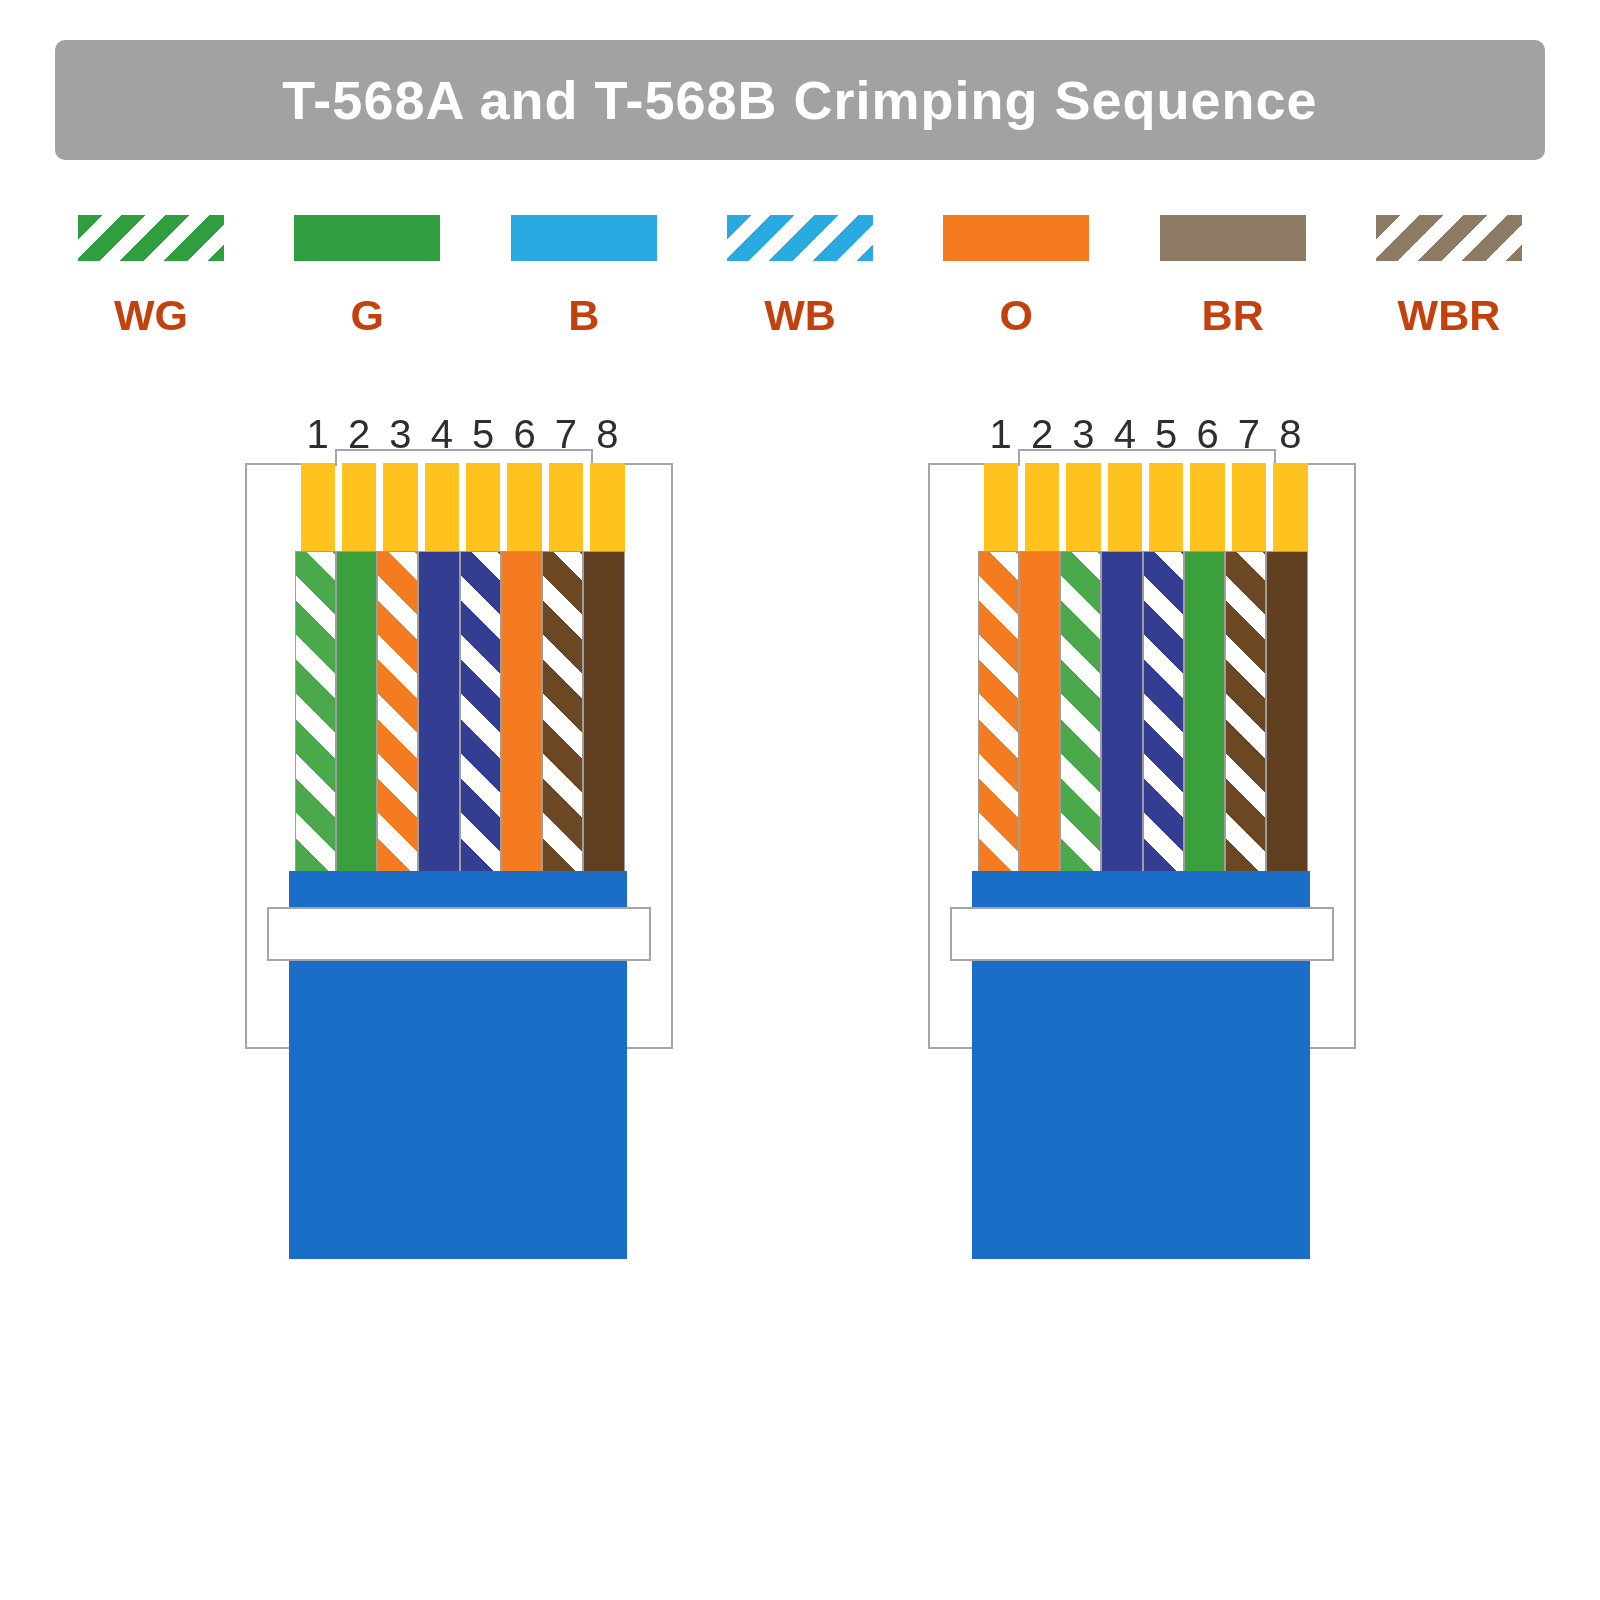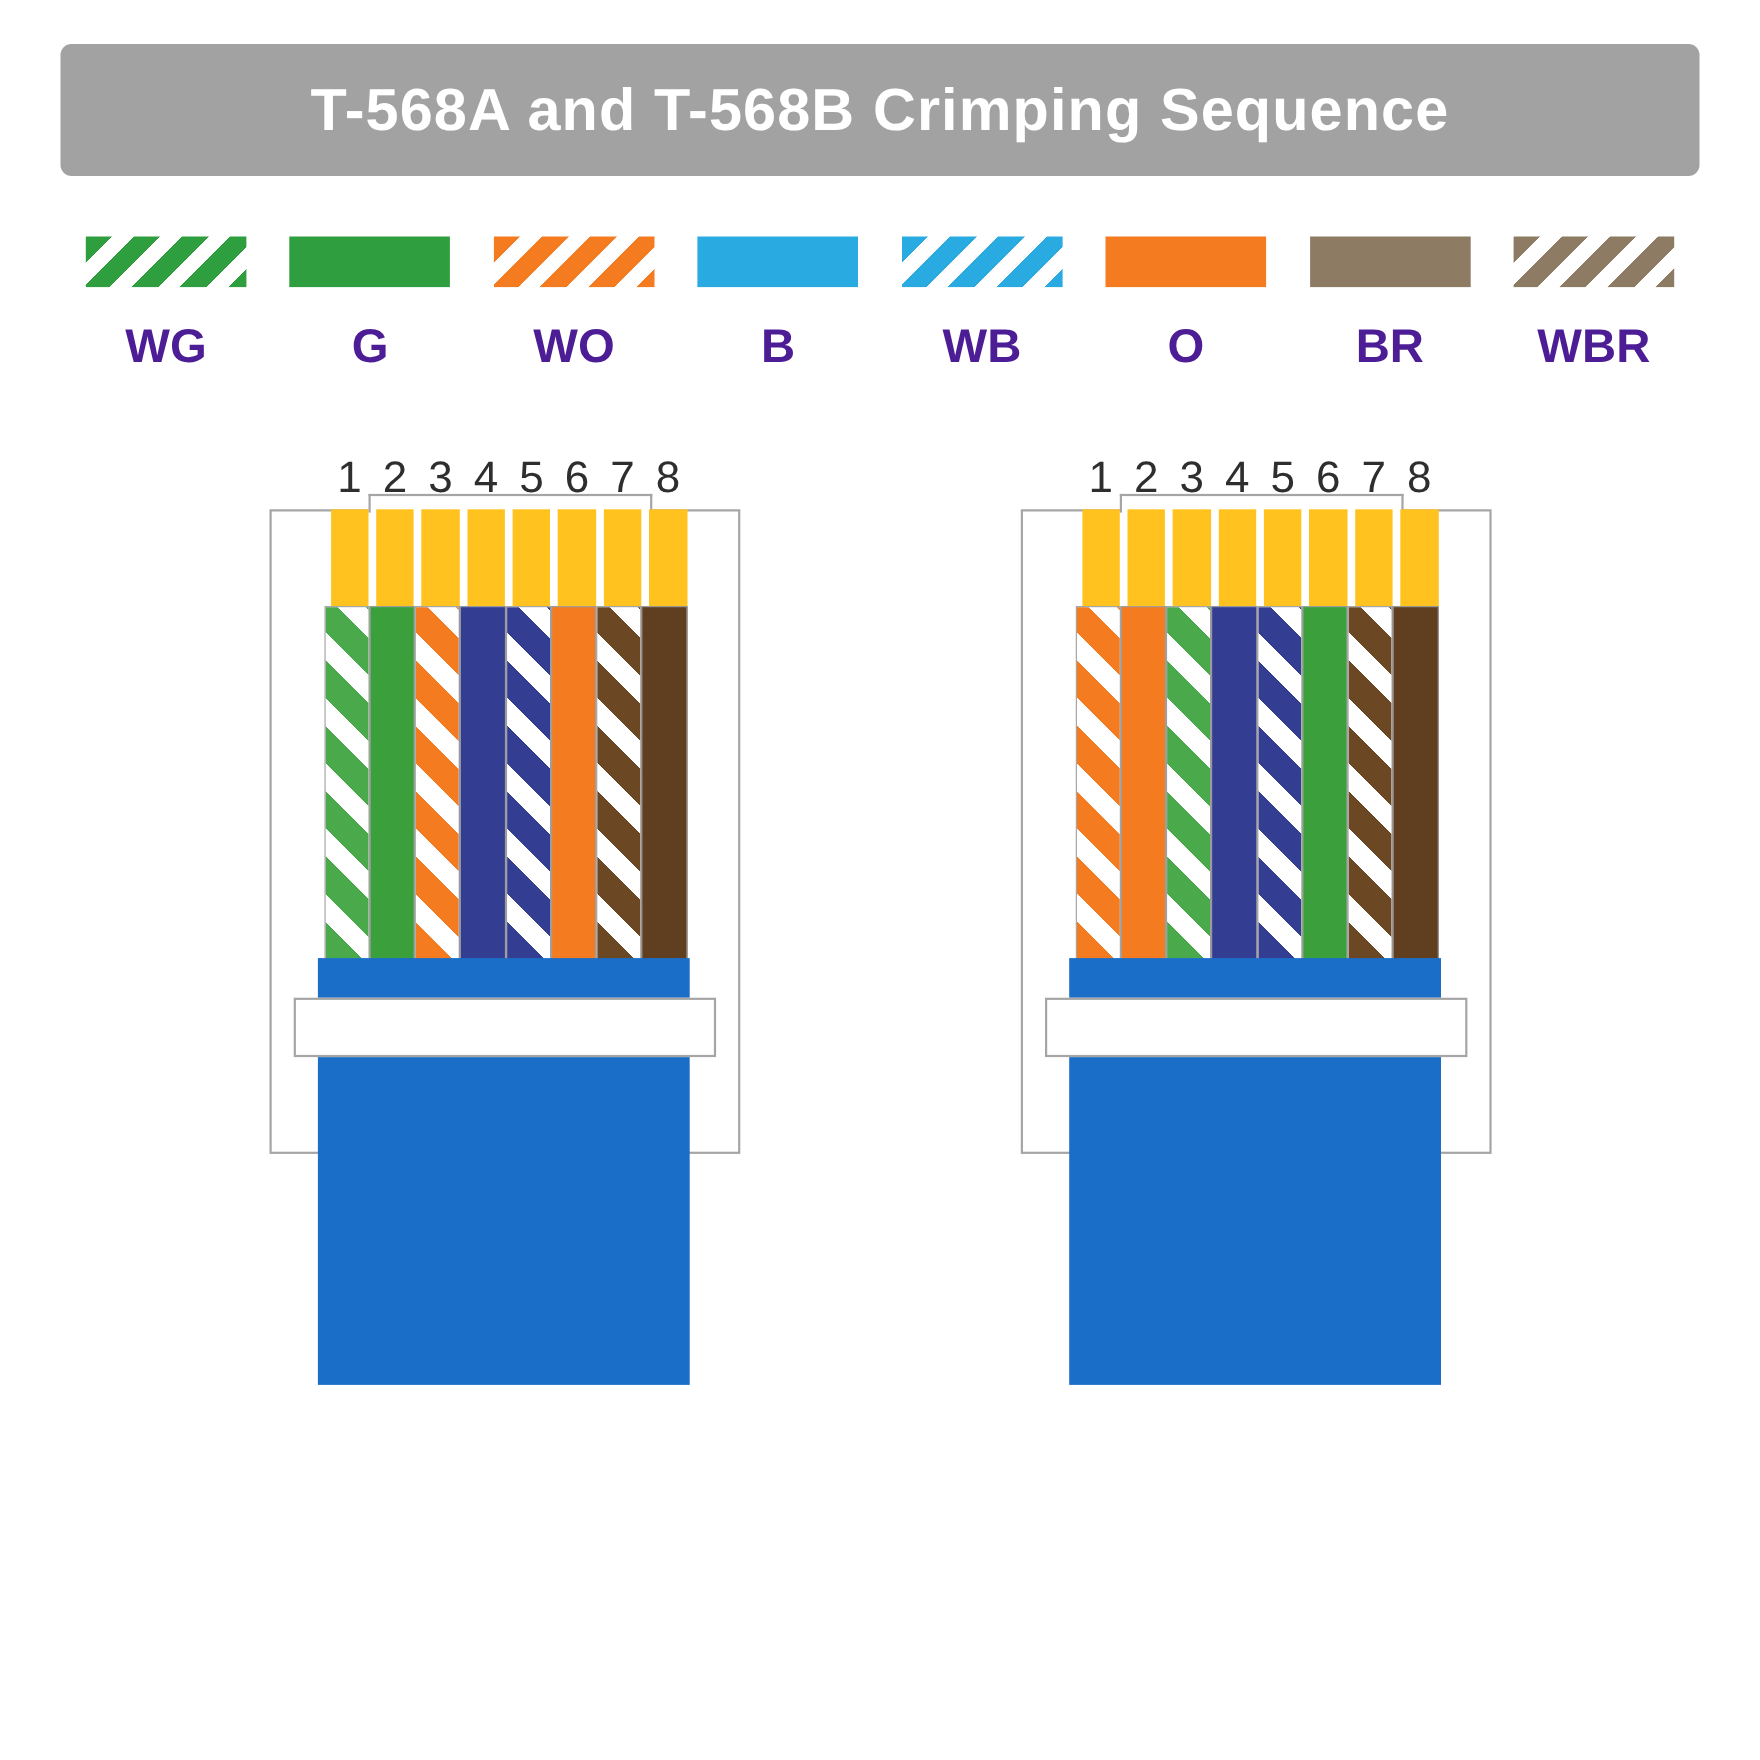--- a/index.html
+++ b/index.html
@@ -29,21 +29,21 @@
     text-align: center;
     font-size: 46px; line-height: 1.42; color: #2b2b2b;
   }
 
   .legend {
     margin: 55px 70px 0;
     display: flex; justify-content: space-between;
   }
   .legend-item { width: 162px; display: flex; flex-direction: column; align-items: center; }
   .swatch { width: 146px; height: 46px; }
-  .legend-label { margin-top: 30px; font-size: 43px; font-weight: 600; color: #4c1d95; }
+  .legend-label { margin-top: 30px; font-size: 43px; font-weight: 600; color: #c2410c; }
 
   .connectors { margin-top: 72px; display: flex; justify-content: center; gap: 255px; }
   .connector { width: 428px; }
   .pin-numbers { margin-left: 56px; width: 324px; display: flex; gap: 7px; }
   .pin-number { flex: 1; text-align: center; font-size: 40px; color: #2e2e2e; }
 
   .connector-body { position: relative; margin-top: 6px; height: 800px; }
   .outline {
     position: absolute; left: 0; top: 0; width: 428px; height: 586px;
     border: 2px solid #a5a5a5; background: #ffffff;
@@ -80,24 +80,20 @@
 
 
   <div class="legend" id="legend">
       <div class="legend-item">
         <div class="swatch" style="background: repeating-linear-gradient(135deg, rgb(47, 158, 63) 0px, rgb(47, 158, 63) 17px, rgb(255, 255, 255) 17px, rgb(255, 255, 255) 31px);"></div>
         <div class="legend-label">WG</div>
       </div>
       <div class="legend-item">
         <div class="swatch" style="background: rgb(47, 158, 63);"></div>
         <div class="legend-label">G</div>
-      </div>
-      <div class="legend-item">
-        <div class="swatch" style="background: repeating-linear-gradient(135deg, rgb(244, 123, 32) 0px, rgb(244, 123, 32) 17px, rgb(255, 255, 255) 17px, rgb(255, 255, 255) 31px);"></div>
-        <div class="legend-label">WO</div>
       </div>
       <div class="legend-item">
         <div class="swatch" style="background: rgb(41, 171, 226);"></div>
         <div class="legend-label">B</div>
       </div>
       <div class="legend-item">
         <div class="swatch" style="background: repeating-linear-gradient(135deg, rgb(41, 171, 226) 0px, rgb(41, 171, 226) 17px, rgb(255, 255, 255) 17px, rgb(255, 255, 255) 31px);"></div>
         <div class="legend-label">WB</div>
       </div>
       <div class="legend-item">

